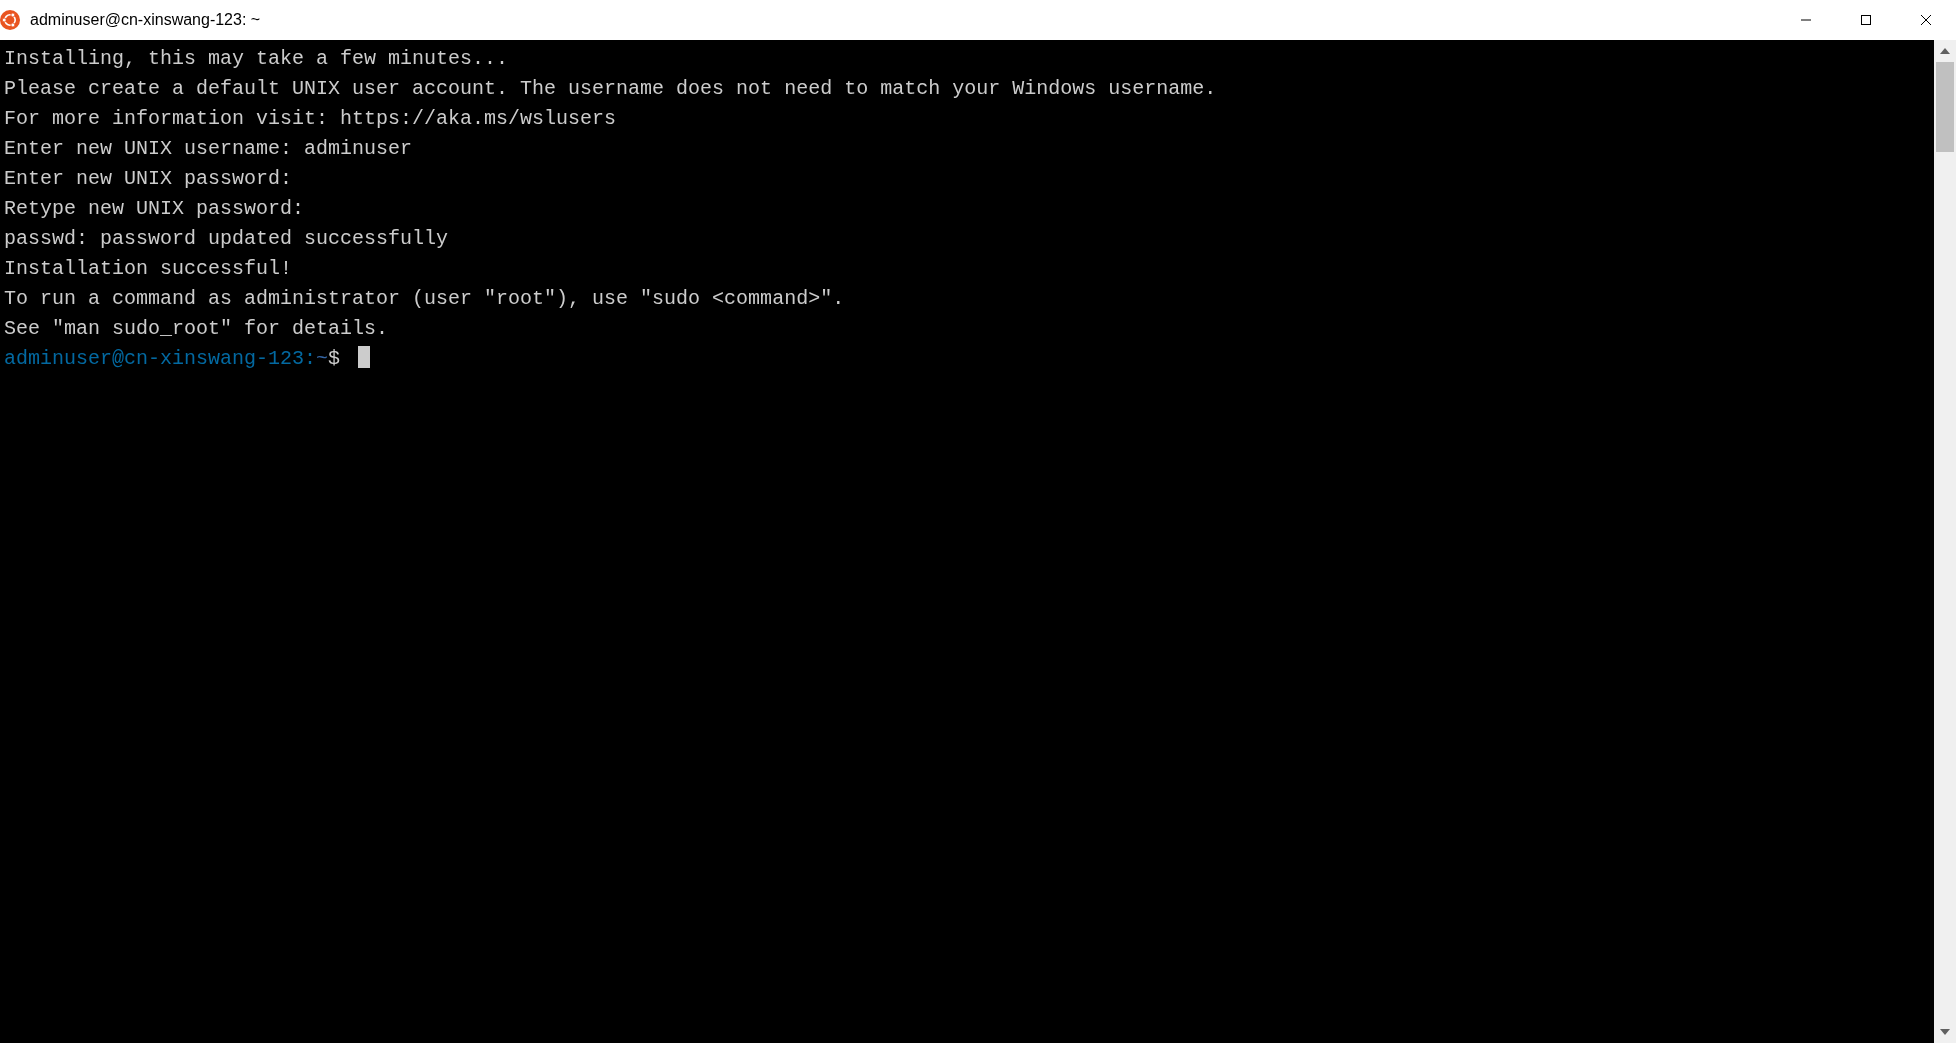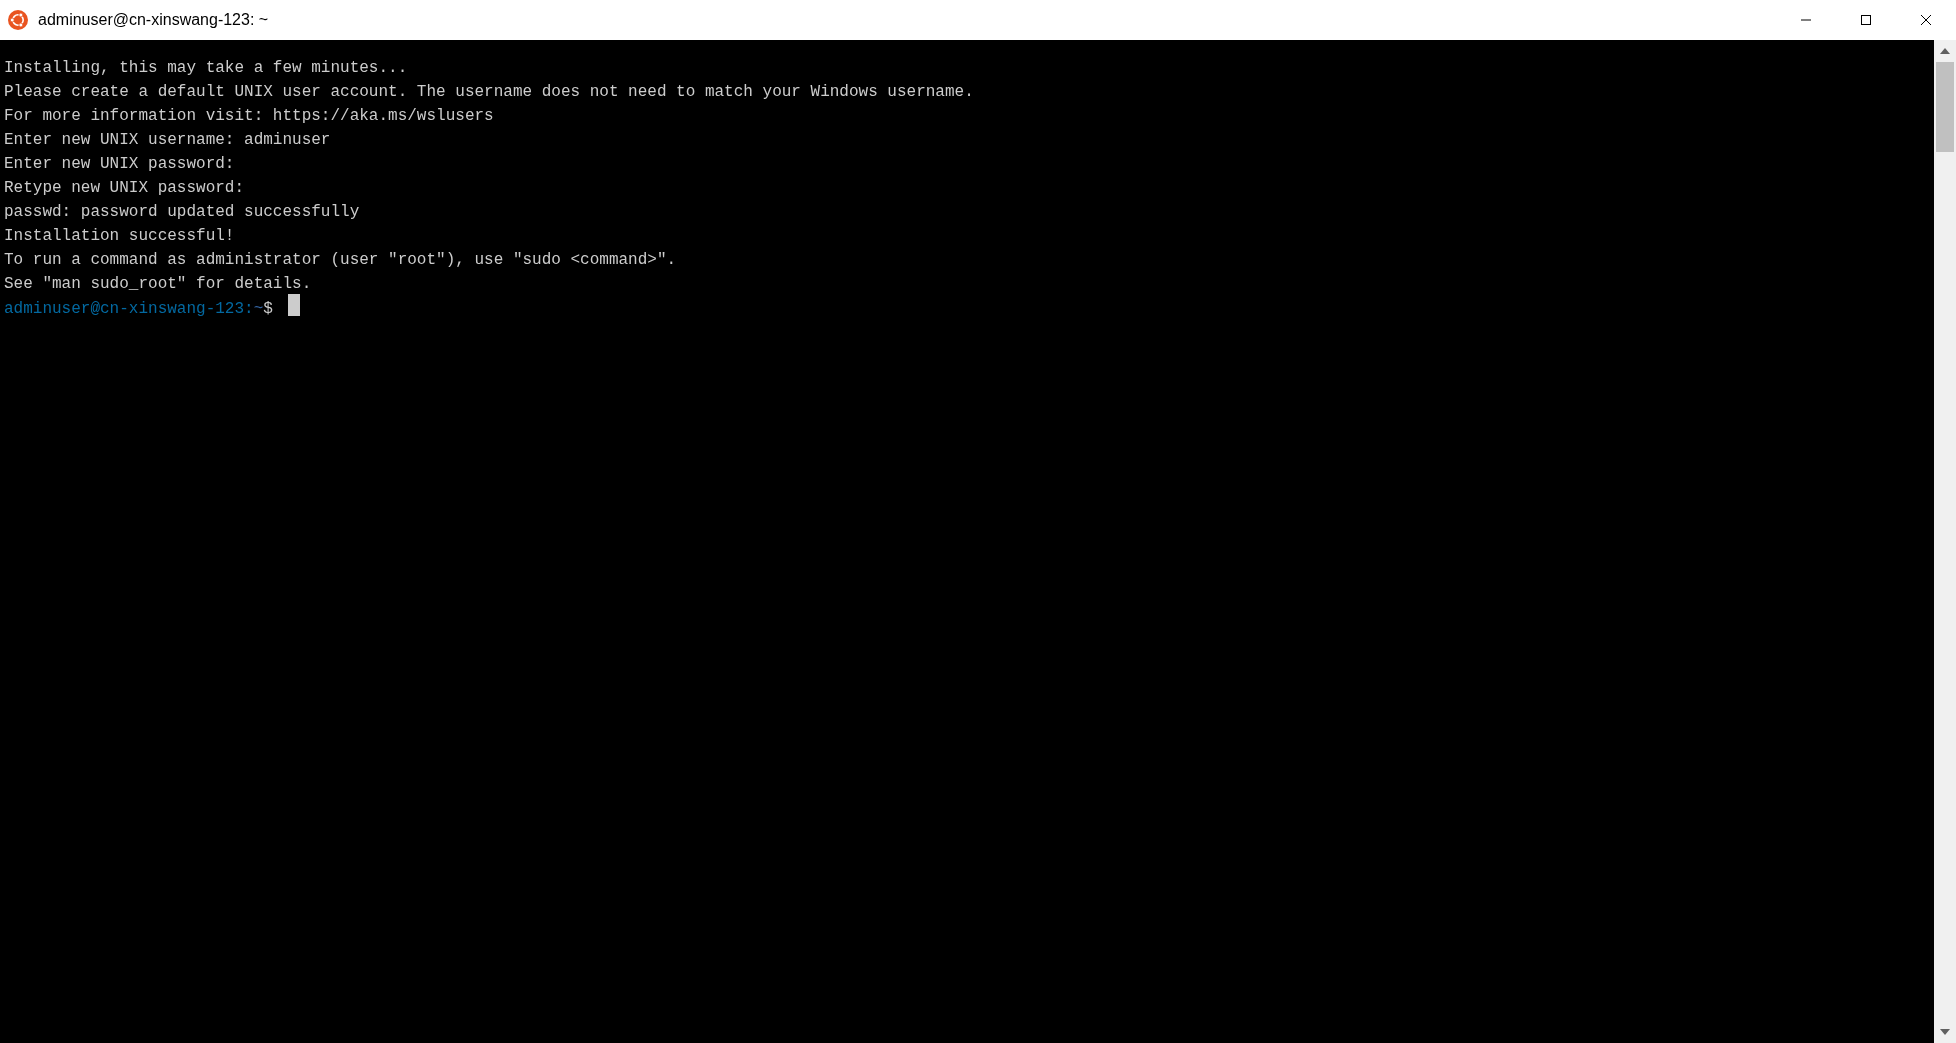--- a/index.html
+++ b/index.html
@@ -14,21 +14,21 @@
       height: 1043px;
       overflow: hidden;
       display: flex;
       flex-direction: column;
     }
     .titlebar {
       height: 40px;
       background: #ffffff;
       display: flex;
       align-items: center;
-      padding-left: 8px;
+      padding-left: 0;
       border-bottom: 0px solid #ccc;
     }
     .titlebar-icon {
       width: 20px;
       height: 20px;
       margin-right: 10px;
       display: inline-flex;
       align-items: center;
       justify-content: center;
     }
@@ -55,23 +55,23 @@
       flex: 1;
       display: flex;
       background: #000;
       position: relative;
     }
     .terminal {
       flex: 1;
       background: #000;
       color: #ccc;
       font-family: "Consolas", "Courier New", monospace;
-      font-size: 16px;
+      font-size: 20px;
       line-height: 1.5;
-      padding: 16px 4px;
+      padding: 4px 4px;
       white-space: pre;
       overflow: hidden;
     }
     .terminal .line {
       white-space: pre;
     }
     .prompt-user {
       color: #0369a1;
     }
     .prompt-path {

